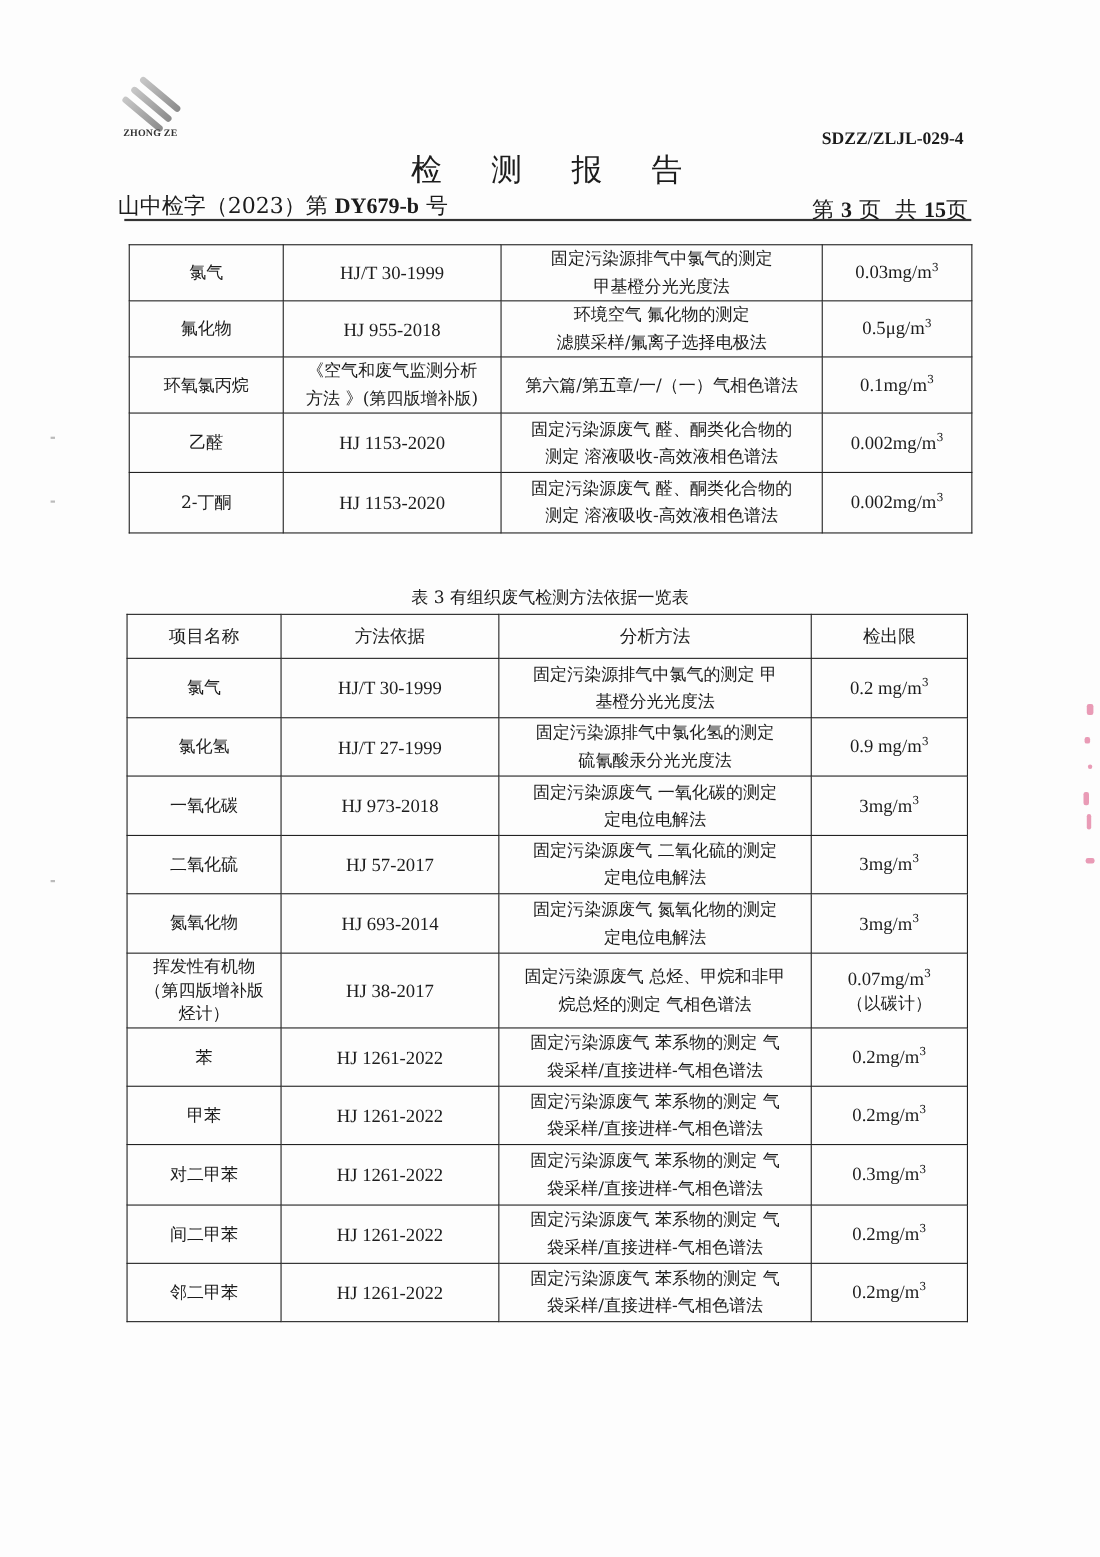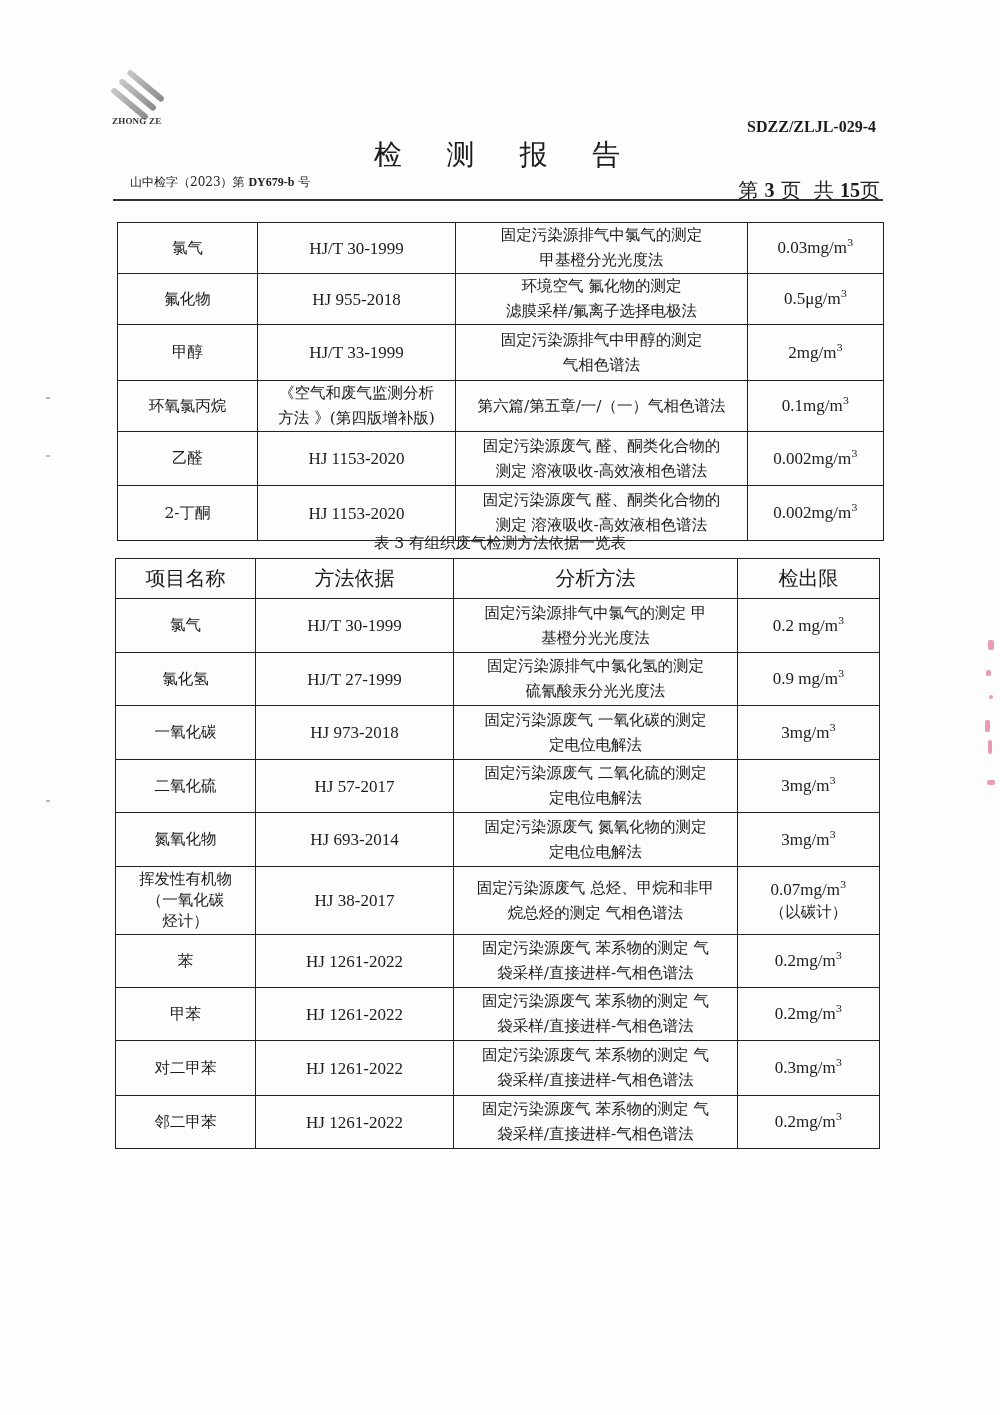--- a/index.html
+++ b/index.html
@@ -19,35 +19,35 @@
     font-weight: bold; font-size: 9px; color: #333; letter-spacing: 0.2px;
   }
   .doc-code {
     position: absolute; right: 124px; top: 118px; font-family: "Liberation Serif", serif;
     font-weight: bold; font-size: 16px;
   }
   .title {
     position: absolute; left: 0; width: 1000px; top: 136px; text-align: center;
     font-size: 28px; letter-spacing: 18px; font-weight: normal; padding-left: 6px;
   }
-  .report-no { position: absolute; left: 130px; top: 174px; font-size: 12px; }
+  .report-no { position: absolute; left: 107px; top: 174px; font-size: 20px; }
   .page-no { position: absolute; right: 120px; top: 177px; font-size: 20px; }
   .page-no b, .report-no b { font-family: "Liberation Serif", serif; }
   .hr { position: absolute; left: 113px; width: 770px; top: 199px; height: 2px; background: #333; }
 
   table { border-collapse: collapse; position: absolute; table-layout: fixed; }
   td, th {
     border: 1.6px solid #222; text-align: center; vertical-align: middle;
     font-size: 15.5px; line-height: 25px; padding: 0 6px; font-weight: normal;
   }
   .num { font-family: "Liberation Serif", serif; font-size: 17px; }
   sup { font-size: 10px; vertical-align: 7px; line-height: 0; }
   #t2 { left: 117px; top: 222px; width: 766px; }
   #t3 { left: 115px; top: 558px; width: 764px; }
-  th { font-size: 20px; }
+  th { font-size: 16px; }
   .caption {
     position: absolute; left: 0; width: 1000px; top: 533px; text-align: center;
     font-size: 15.5px; font-weight: normal;
   }
   .stamp { position: absolute; right: 4px; top: 640px; width: 14px; height: 150px; }
   .stamp i { position: absolute; background: #e27a9d; border-radius: 2px; opacity: .75; }
   .dot { position: absolute; width: 4px; height: 2px; background: #bbb; }
 </style>
 </head>
 <body>
@@ -93,29 +93,20 @@
         <td><span class="num">0.03mg/m</span><sup>3</sup></td>
       </tr>
       <tr style="height: 49px;">
         <td>氟化物</td>
         <td class="num">HJ 955-2018</td>
         <td>
           <div>环境空气 氟化物的测定</div>
           <div>滤膜采样/氟离子选择电极法</div>
         </td>
         <td><span class="num">0.5μg/m</span><sup>3</sup></td>
-      </tr>
-      <tr style="height: 56px;">
-        <td>甲醇</td>
-        <td class="num">HJ/T 33-1999</td>
-        <td>
-          <div>固定污染源排气中甲醇的测定</div>
-          <div>气相色谱法</div>
-        </td>
-        <td><span class="num">2mg/m</span><sup>3</sup></td>
       </tr>
       <tr style="height: 48px;">
         <td>环氧氯丙烷</td>
         <td>
           <div>《空气和废气监测分析</div>
           <div>方法 》(第四版增补版)</div>
         </td>
         <td>
           <div>第六篇/第五章/一/（一）气相色谱法</div>
         </td>
@@ -211,21 +202,21 @@
         <td class="num">HJ 693-2014</td>
         <td>
           <div>固定污染源废气 氮氧化物的测定</div>
           <div>定电位电解法</div>
         </td>
         <td><span class="num">3mg/m</span><sup>3</sup></td>
       </tr>
       <tr style="height: 68px;">
         <td style="line-height: 21px;">
           <div>挥发性有机物</div>
-          <div>（一氧化碳</div>
+          <div>（第四版增补版</div>
           <div>烃计）</div>
         </td>
         <td class="num">HJ 38-2017</td>
         <td>
           <div>固定污染源废气 总烃、甲烷和非甲</div>
           <div>烷总烃的测定 气相色谱法</div>
         </td>
         <td style="line-height: 22px;"><span class="num">0.07mg/m</span><sup>3</sup><div>（以碳计）</div></td>
       </tr>
       <tr style="height: 53px;">
@@ -253,20 +244,31 @@
       <tr style="height: 55px;">
         <td>
           <div>对二甲苯</div>
         </td>
         <td class="num">HJ 1261-2022</td>
         <td>
           <div>固定污染源废气 苯系物的测定 气</div>
           <div>袋采样/直接进样-气相色谱法</div>
         </td>
         <td><span class="num">0.3mg/m</span><sup>3</sup></td>
+      </tr>
+      <tr style="height: 53px;">
+        <td>
+          <div>间二甲苯</div>
+        </td>
+        <td class="num">HJ 1261-2022</td>
+        <td>
+          <div>固定污染源废气 苯系物的测定 气</div>
+          <div>袋采样/直接进样-气相色谱法</div>
+        </td>
+        <td><span class="num">0.2mg/m</span><sup>3</sup></td>
       </tr>
       <tr style="height: 53px;">
         <td>
           <div>邻二甲苯</div>
         </td>
         <td class="num">HJ 1261-2022</td>
         <td>
           <div>固定污染源废气 苯系物的测定 气</div>
           <div>袋采样/直接进样-气相色谱法</div>
         </td>

